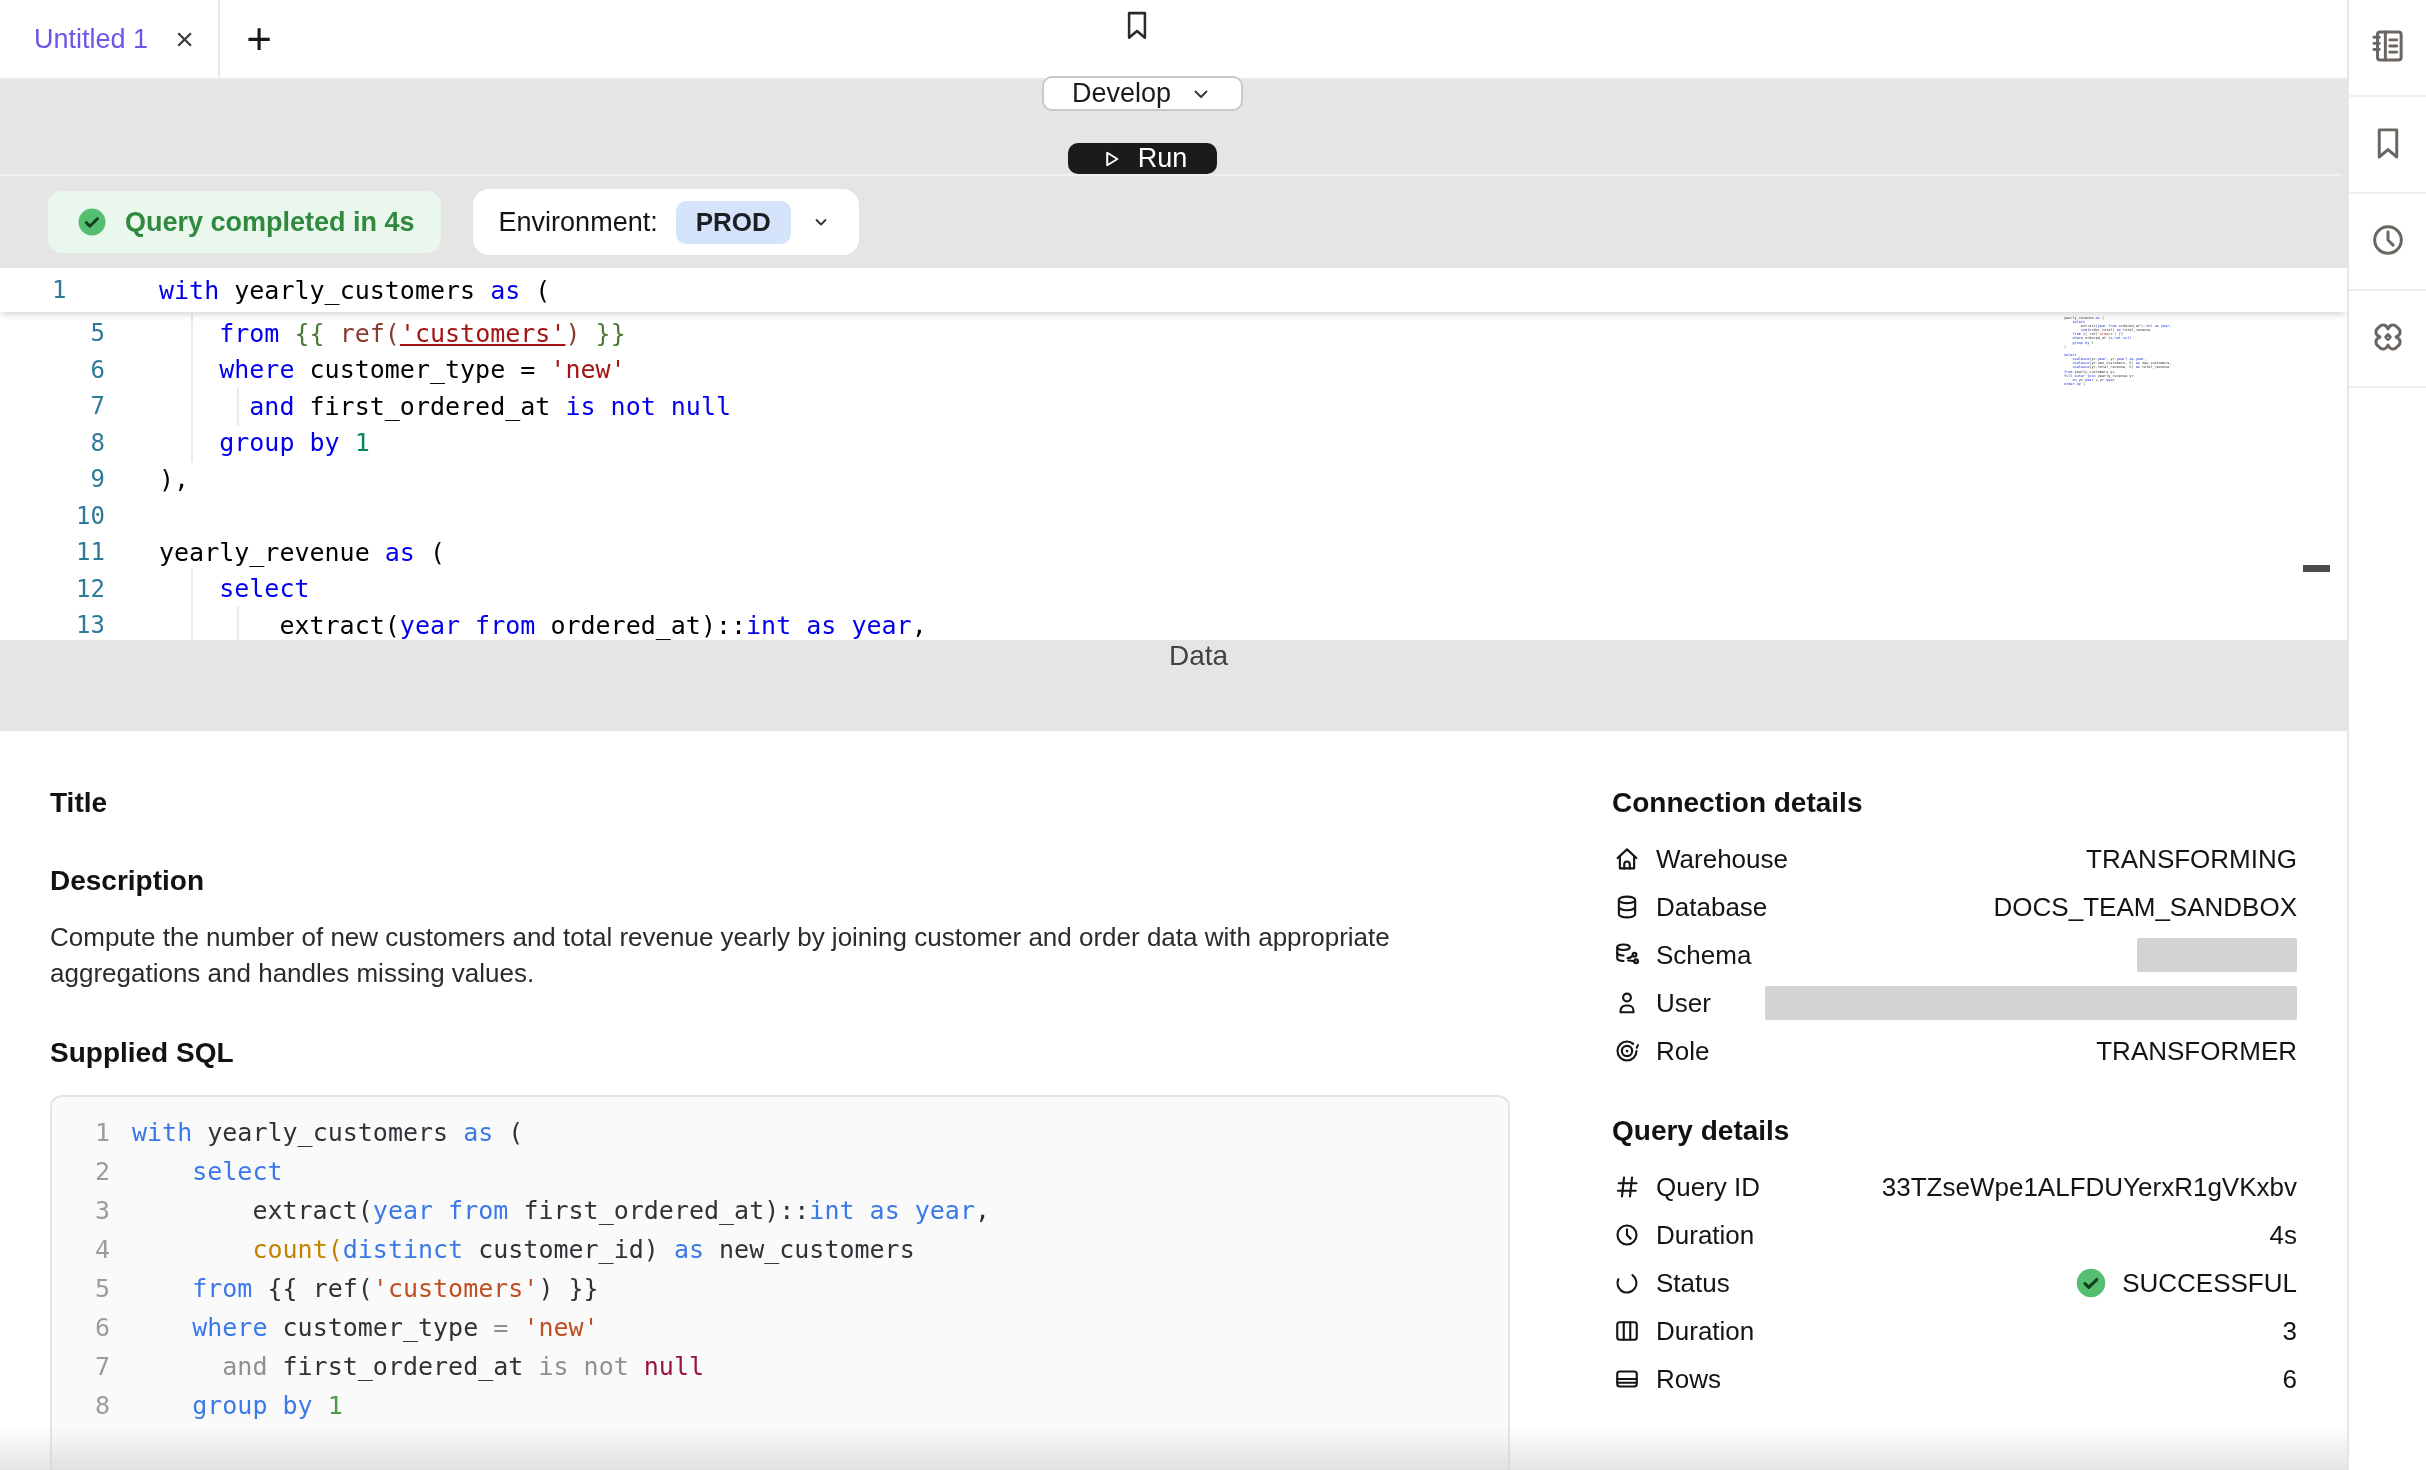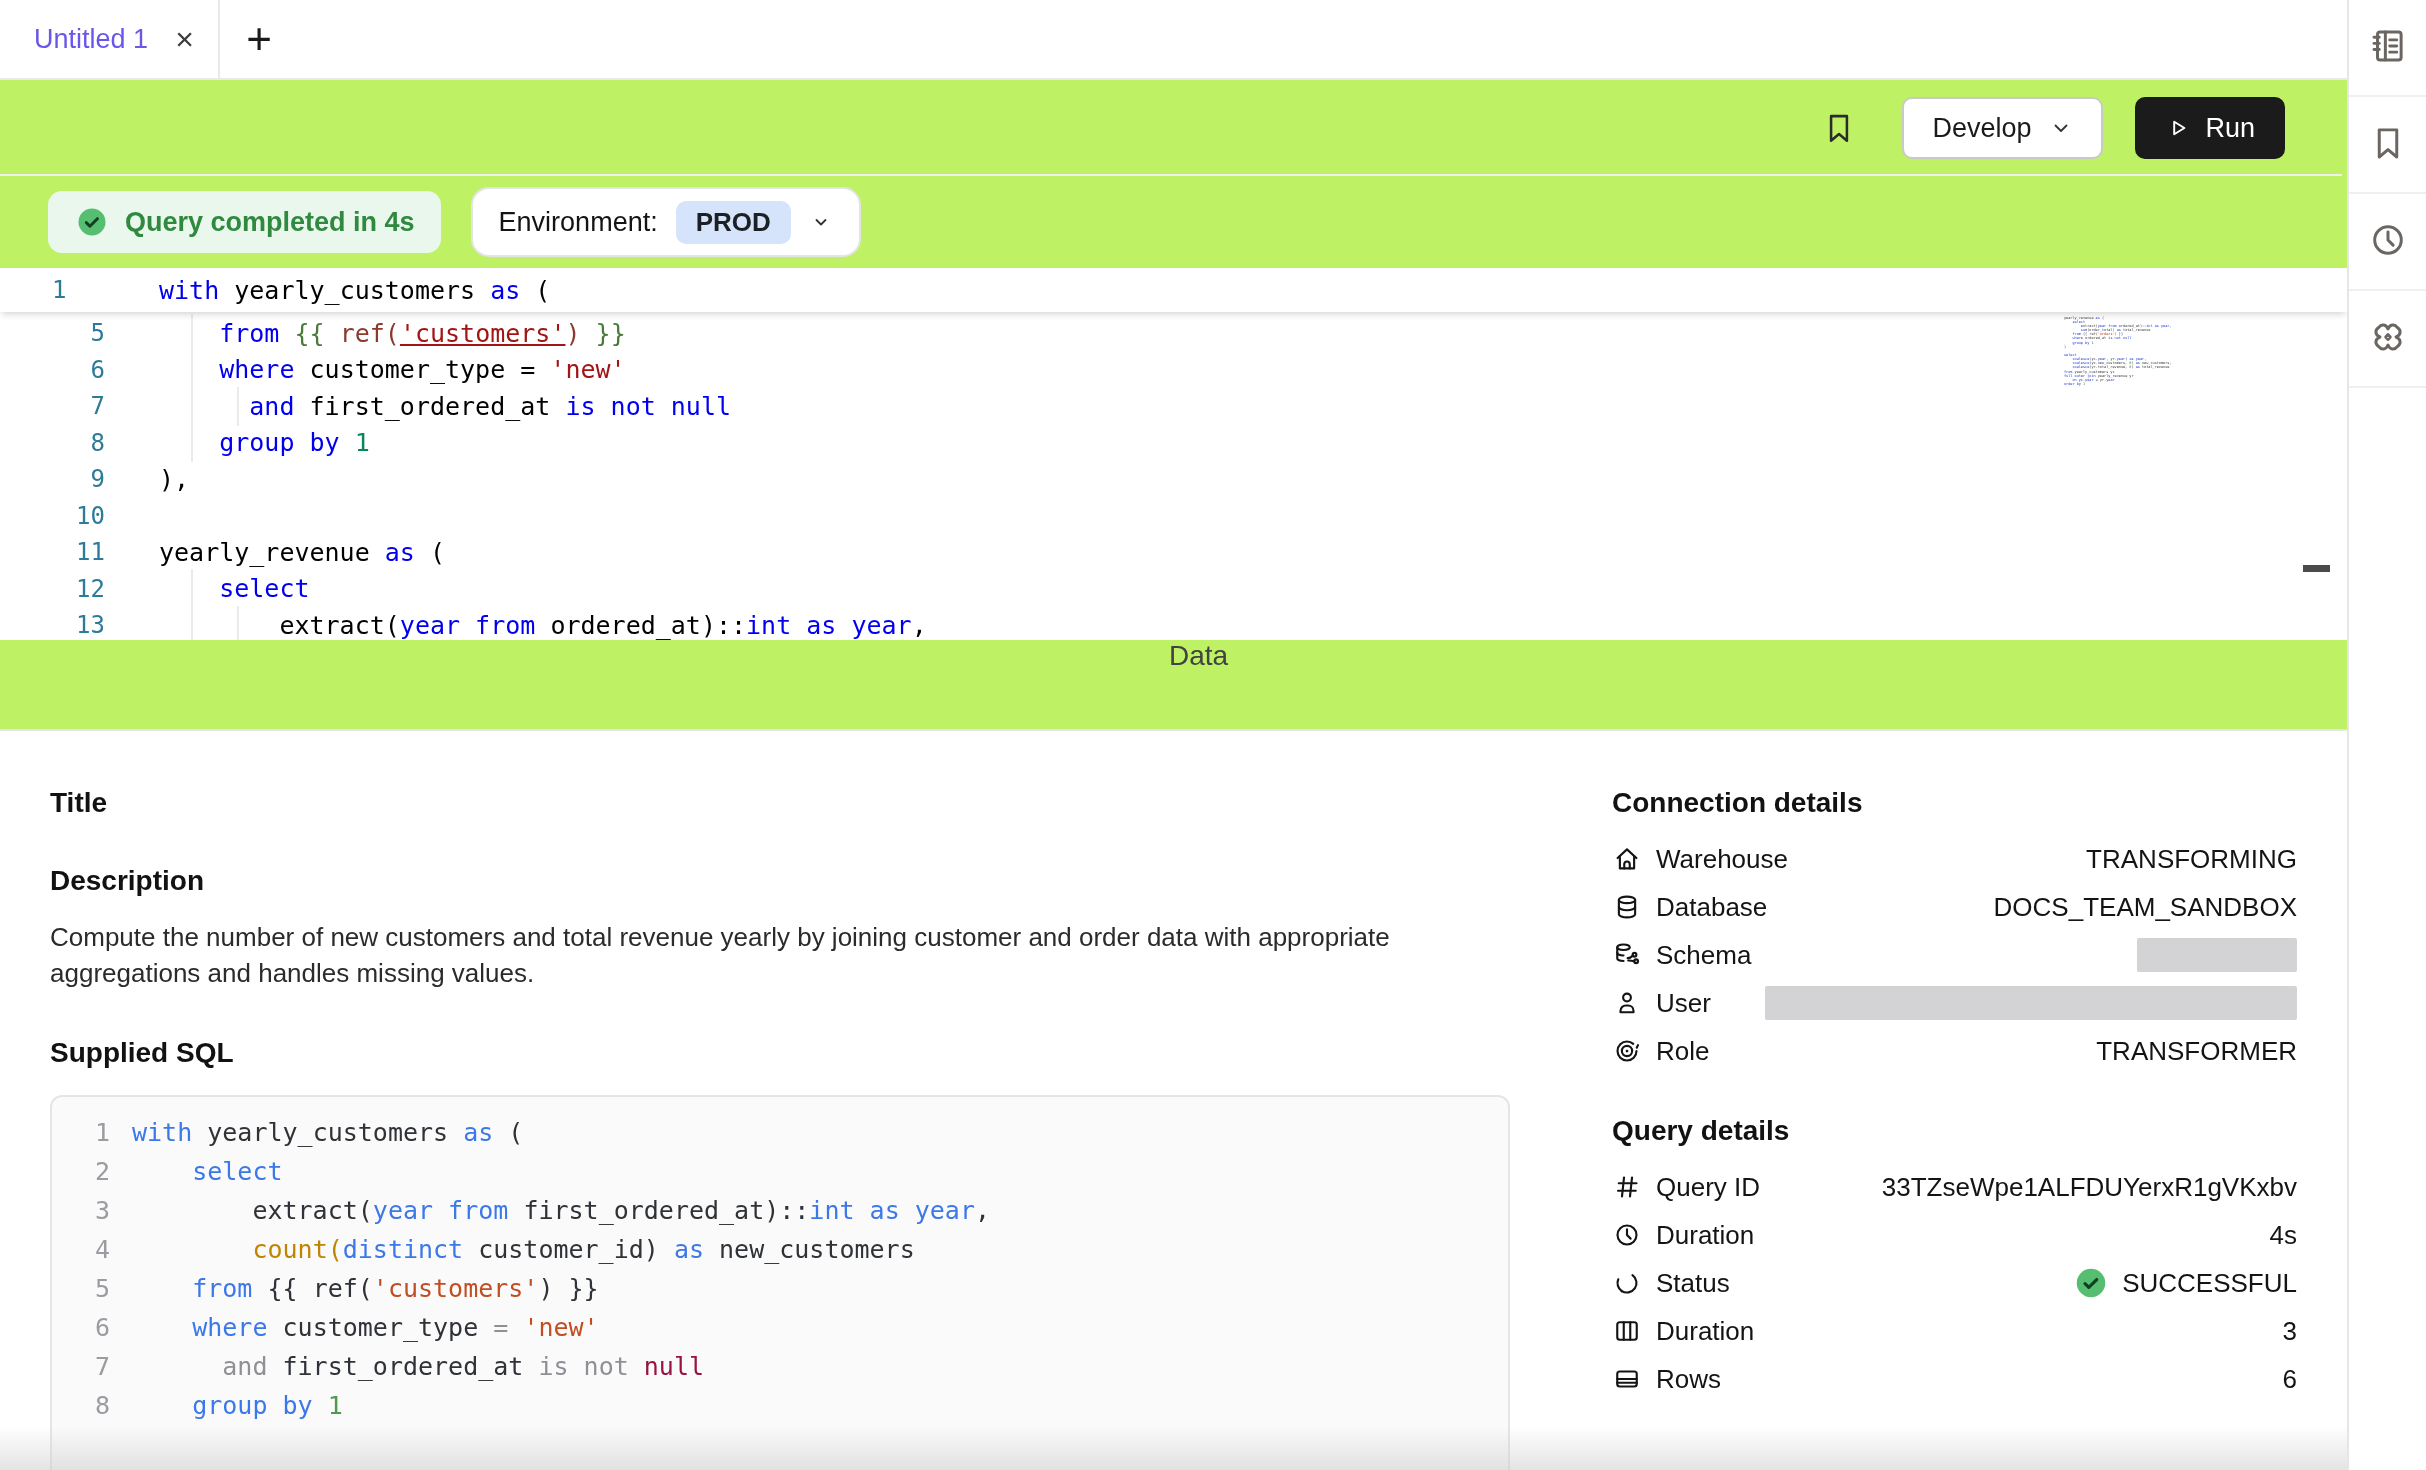--- a/index.html
+++ b/index.html
@@ -1,29 +1,29 @@
 <!DOCTYPE html>
 <html><head>
 <meta charset="utf-8">
 <style>
   html,body{margin:0;padding:0;background:#fff;}
-  .app{position:relative;width:2426px;height:1470px;background:#bef264;overflow:hidden;
+  .app{position:relative;width:2426px;height:1470px;background:#e5e5e5;overflow:hidden;
        font-family:"Liberation Sans",sans-serif;color:#1a1a1a;}
 
   
   .tabbar{position:absolute;left:0;top:0;width:2347px;height:80px;border-bottom:2px solid #e9e9e9;
           display:flex;align-items:stretch;box-sizing:border-box;background:#fff;}
   .tab{width:220px;display:flex;align-items:center;padding:0 24px 0 34px;border-right:2px solid #e9e9e9;box-sizing:border-box;}
   .tab-label{color:#6A57EA;font-size:27px;}
   .tab-close{margin-left:auto;color:#3c3c3c;font-size:32px;line-height:1;font-weight:300;}
   .tab-add{display:flex;align-items:center;justify-content:center;width:78px;font-size:44px;font-weight:300;color:#1a1a1a;}
 
   
   .toolbar{position:absolute;left:0;top:82px;width:2342px;height:94px;border-bottom:2px solid #f0f0f0;
-           display:flex;align-items:center;justify-content:flex-end;gap:32px;padding-right:57px;box-sizing:border-box;}
+           display:flex;align-items:center;justify-content:flex-end;gap:32px;padding-right:57px;box-sizing:border-box;flex-direction:column;}
   .bm-btn{color:#2b2b2b;display:flex;margin-right:12px;}
   .bm-btn svg{width:38px;height:38px;}
   .btn-develop{display:flex;align-items:center;gap:18px;height:62px;padding:0 28px;border:2px solid #c9c9c9;
                border-radius:10px;background:#fff;font-size:27px;color:#1b1b1b;font-family:inherit;}
   .btn-develop svg{width:24px;height:24px;color:#333;}
   .btn-run{display:flex;align-items:center;gap:14px;height:62px;padding:0 30px;border:none;border-radius:10px;
            background:#1b1b1b;color:#fff;font-size:27px;font-weight:500;font-family:inherit;}
   .btn-run svg{width:26px;height:26px;}
 
   

